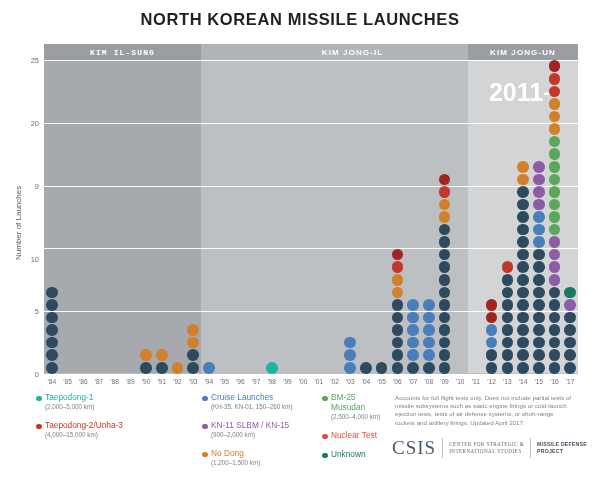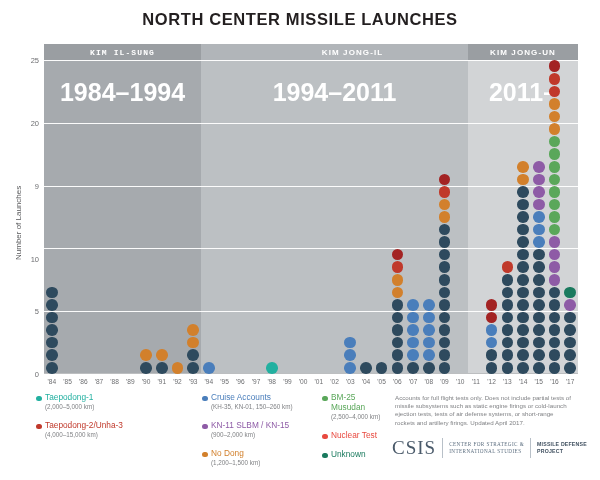--- a/index.html
+++ b/index.html
@@ -63,31 +63,29 @@
     letter-spacing:.4px;color:#5d6f80;}
   .logo-rule2{width:1px;height:20px;background:#b8c0c8;margin:0 6px;}
   .logo-txt2{font-size:5.2px;line-height:7px;letter-spacing:.2px;
     color:#3f4f5f;font-weight:bold;}
 </style>
 </head>
 <body>
 
 <div id="root">
 
-  <div class="title">NORTH CENTER MISSILE LAUNCHES</div>
+  <div class="title">NORTH KOREAN MISSILE LAUNCHES</div>
 
   <div class="ylabel" id="ylabel" style="left: 14px; top: 260px;">Number of Launches</div>
 
   <div class="plot" id="plot">
       <div class="era-body" style="left: 0px; width: 157.059px; background: rgb(166, 170, 174);"></div>
       <div class="era-band" style="left: 0px; width: 157.059px; background: rgb(154, 158, 162); font-family: Liberation Mono, monospace;">KIM IL-SUNG</div>
-      <div class="era-label" style="left: 0px; width: 157.059px;">1984–1994</div>
       <div class="era-body" style="left: 157.059px; width: 267px; background: rgb(188, 192, 195);"></div>
       <div class="era-band" style="left: 157.059px; width: 303px; background: rgb(177, 181, 185);">KIM JONG-IL</div>
-      <div class="era-label" style="left: 157.059px; width: 267px;">1994–2011</div>
       <div class="era-body" style="left: 424.059px; width: 109.941px; background: rgb(210, 212, 214);"></div>
       <div class="era-band" style="left: 424.059px; width: 109.941px; background: rgb(154, 158, 162);">KIM JONG-UN</div>
       <div class="era-label" style="left: 424.059px; width: 109.941px;">2011–</div>
       <div class="ytick" style="top: 330px;">0</div>
       <div class="gridline" style="top: 267.2px;"></div>
       <div class="ytick" style="top: 267.2px;">5</div>
       <div class="gridline" style="top: 204.4px;"></div>
       <div class="ytick" style="top: 215px;">10</div>
       <div class="gridline" style="top: 141.6px;"></div>
       <div class="ytick" style="top: 141.6px;">9</div>
@@ -283,21 +281,21 @@
         </div>
         <div class="lg-item">
           <div class="lg-bullet" style="background: rgb(192, 57, 43);"></div>
           <div class="lg-name" style="color: rgb(192, 57, 43);">Taepodong-2/Unha-3</div>
           <div class="lg-sub">(4,000–15,000 km)</div>
         </div>
       </div>
       <div class="lg-col" style="left: 166px;">
         <div class="lg-item">
           <div class="lg-bullet" style="background: rgb(74, 126, 187);"></div>
-          <div class="lg-name" style="color: rgb(74, 126, 187);">Cruise Accounts</div>
+          <div class="lg-name" style="color: rgb(74, 126, 187);">Cruise Launches</div>
           <div class="lg-sub">(KH-35, KN-01, 150–260 km)</div>
         </div>
         <div class="lg-item">
           <div class="lg-bullet" style="background: rgb(142, 91, 166);"></div>
           <div class="lg-name" style="color: rgb(142, 91, 166);">KN-11 SLBM / KN-15</div>
           <div class="lg-sub">(900–2,000 km)</div>
         </div>
         <div class="lg-item">
           <div class="lg-bullet" style="background: rgb(210, 128, 44);"></div>
           <div class="lg-name" style="color: rgb(210, 128, 44);">No Dong</div>

